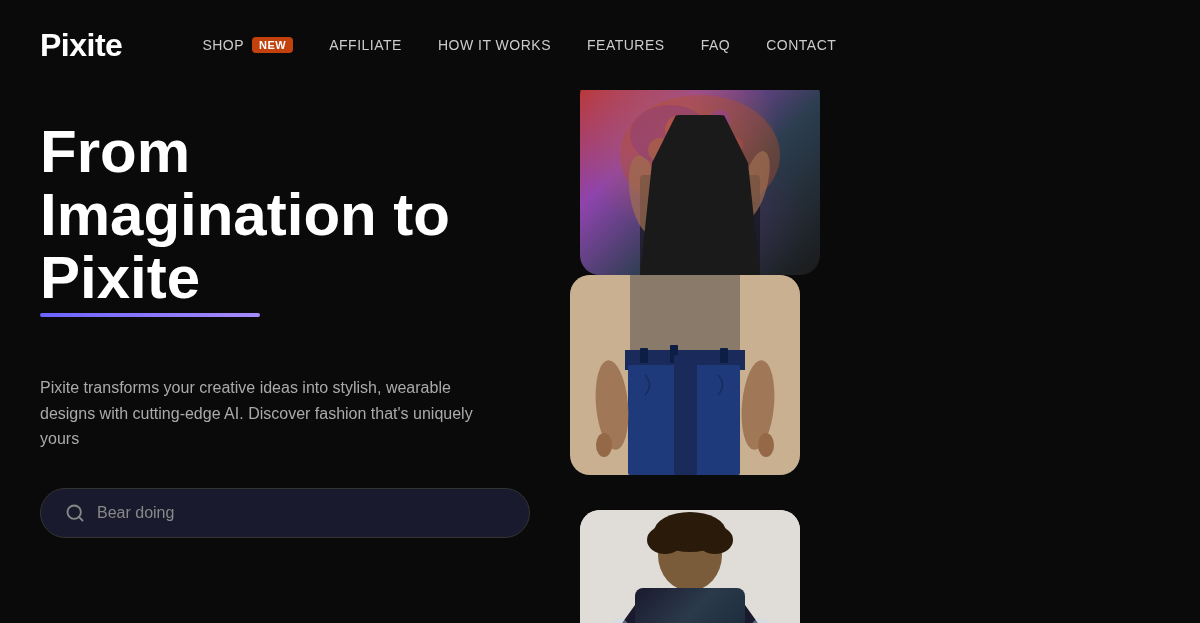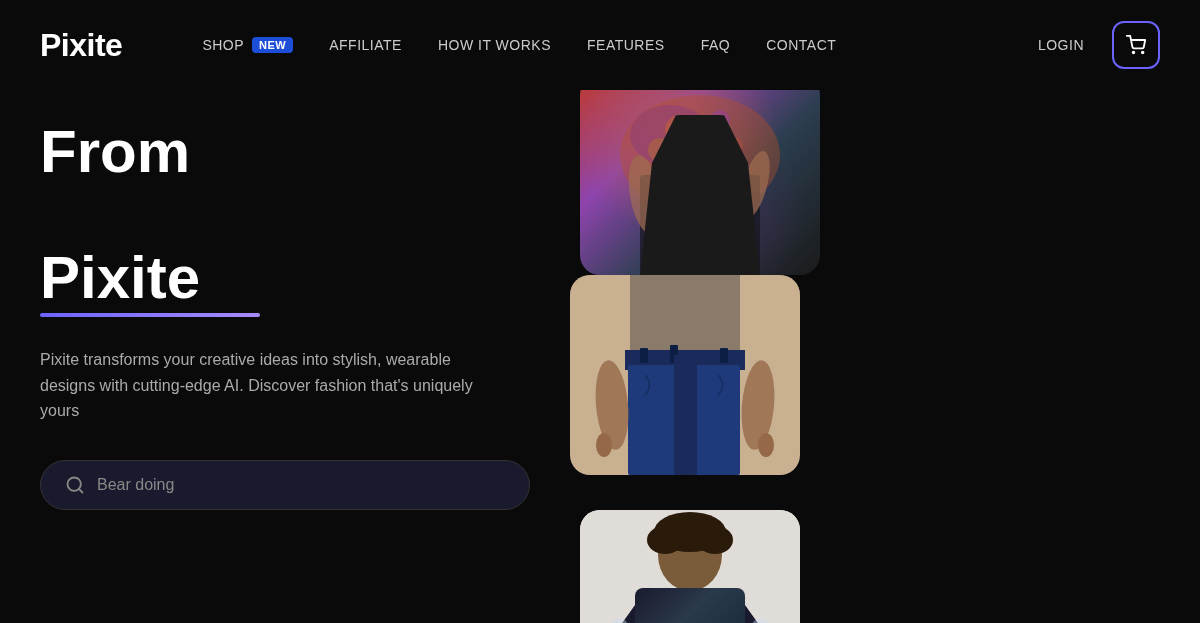--- a/index.html
+++ b/index.html
@@ -51,21 +51,21 @@
       white-space: nowrap;
     }
 
     .nav-link-shop {
       display: flex;
       align-items: center;
       gap: 8px;
     }
 
     .badge-new {
-      background: #1d4ed8;
+      background: #c2410c;
       color: #fff;
       font-size: 11px;
       font-weight: 700;
       padding: 2px 7px;
       border-radius: 4px;
       letter-spacing: 0.5px;
     }
 
     .nav-right {
       display: flex;
@@ -134,21 +134,21 @@
       width: 220px;
       height: 4px;
       background: linear-gradient(90deg, #6c63ff, #a78bfa);
       border-radius: 2px;
     }
 
     .hero-description {
       font-size: 16px;
       color: #aaaaaa;
       line-height: 1.6;
-      margin-top: 32px;
+      margin-top: 60px;
       margin-bottom: 36px;
       max-width: 460px;
     }
 
     .search-bar {
       display: flex;
       align-items: center;
       background: #1a1a2e;
       border: 1px solid #333;
       border-radius: 40px;
@@ -316,38 +316,28 @@
       <span>FEATURES</span>
     </div>
     <div class="nav-link">
       <span>FAQ</span>
     </div>
     <div class="nav-link">
       <span>CONTACT</span>
     </div>
   </div>
 
-  <div class="nav-right">
-    <div class="login-link">LOGIN</div>
-    <button class="cart-btn">
-      <svg width="20" height="20" viewBox="0 0 24 24" fill="none" stroke="currentColor" stroke-width="2.2" stroke-linecap="round" stroke-linejoin="round">
-        <circle cx="9" cy="21" r="1"></circle>
-        <circle cx="20" cy="21" r="1"></circle>
-        <path d="M1 1h4l2.68 13.39a2 2 0 0 0 2 1.61h9.72a2 2 0 0 0 2-1.61L23 6H6"></path>
-      </svg>
-    </button>
-  </div>
 </nav>
 
 <section class="hero">
 
   <div class="hero-left">
     <h1 class="hero-title">
       <span>From</span><br>
-      <br>
+      <span>Imagination to</span><br>
       <span class="hero-title-underline">Pixite</span>
     </h1>
 
     <p class="hero-description">Pixite transforms your creative ideas into stylish, wearable designs with cutting-edge AI. Discover fashion that's uniquely yours</p>
 
     <div class="search-bar">
       <svg class="search-icon" width="20" height="20" viewBox="0 0 24 24" fill="none" stroke="#888" stroke-width="2.2" stroke-linecap="round" stroke-linejoin="round">
         <circle cx="11" cy="11" r="8"></circle>
         <line x1="21" y1="21" x2="16.65" y2="16.65"></line>
       </svg>

